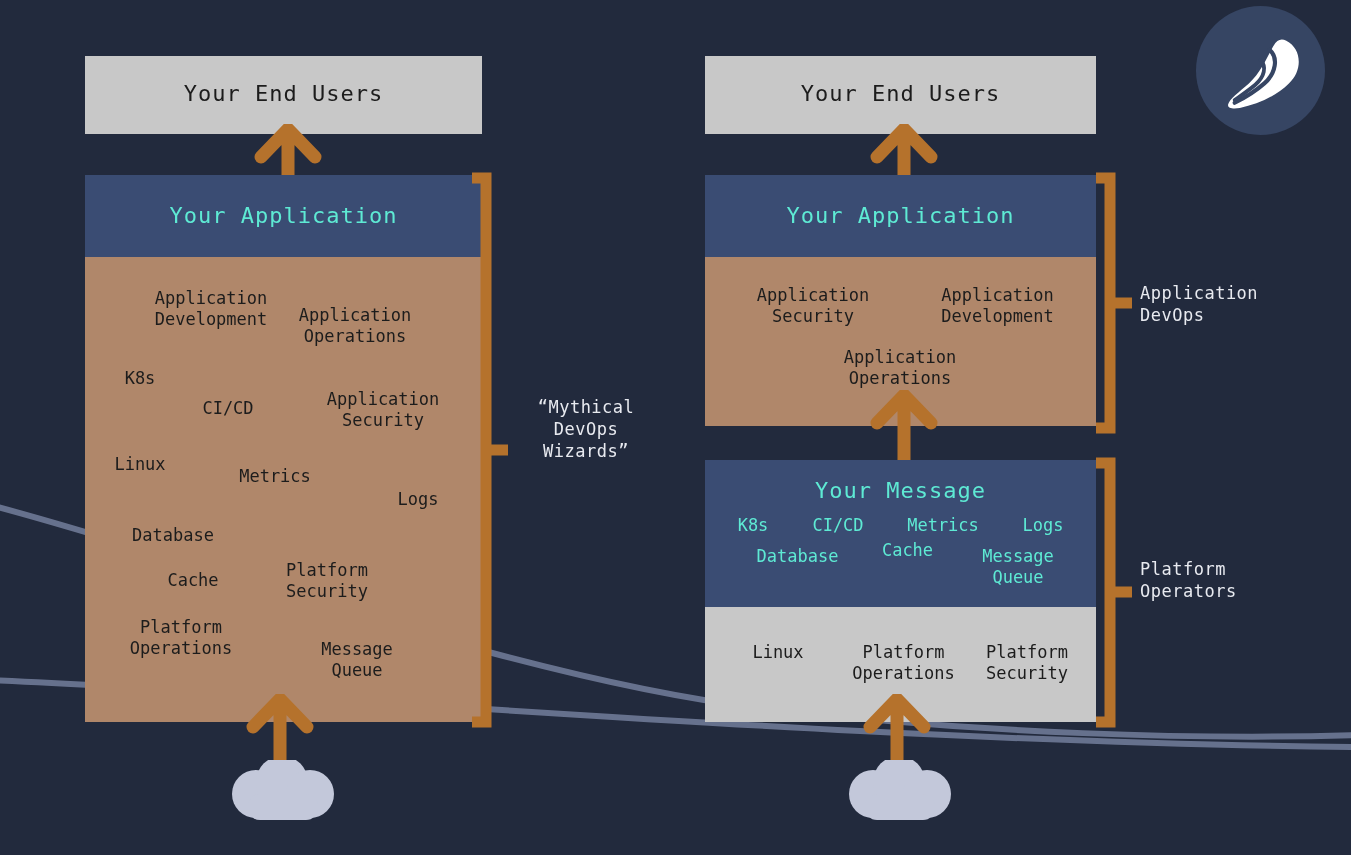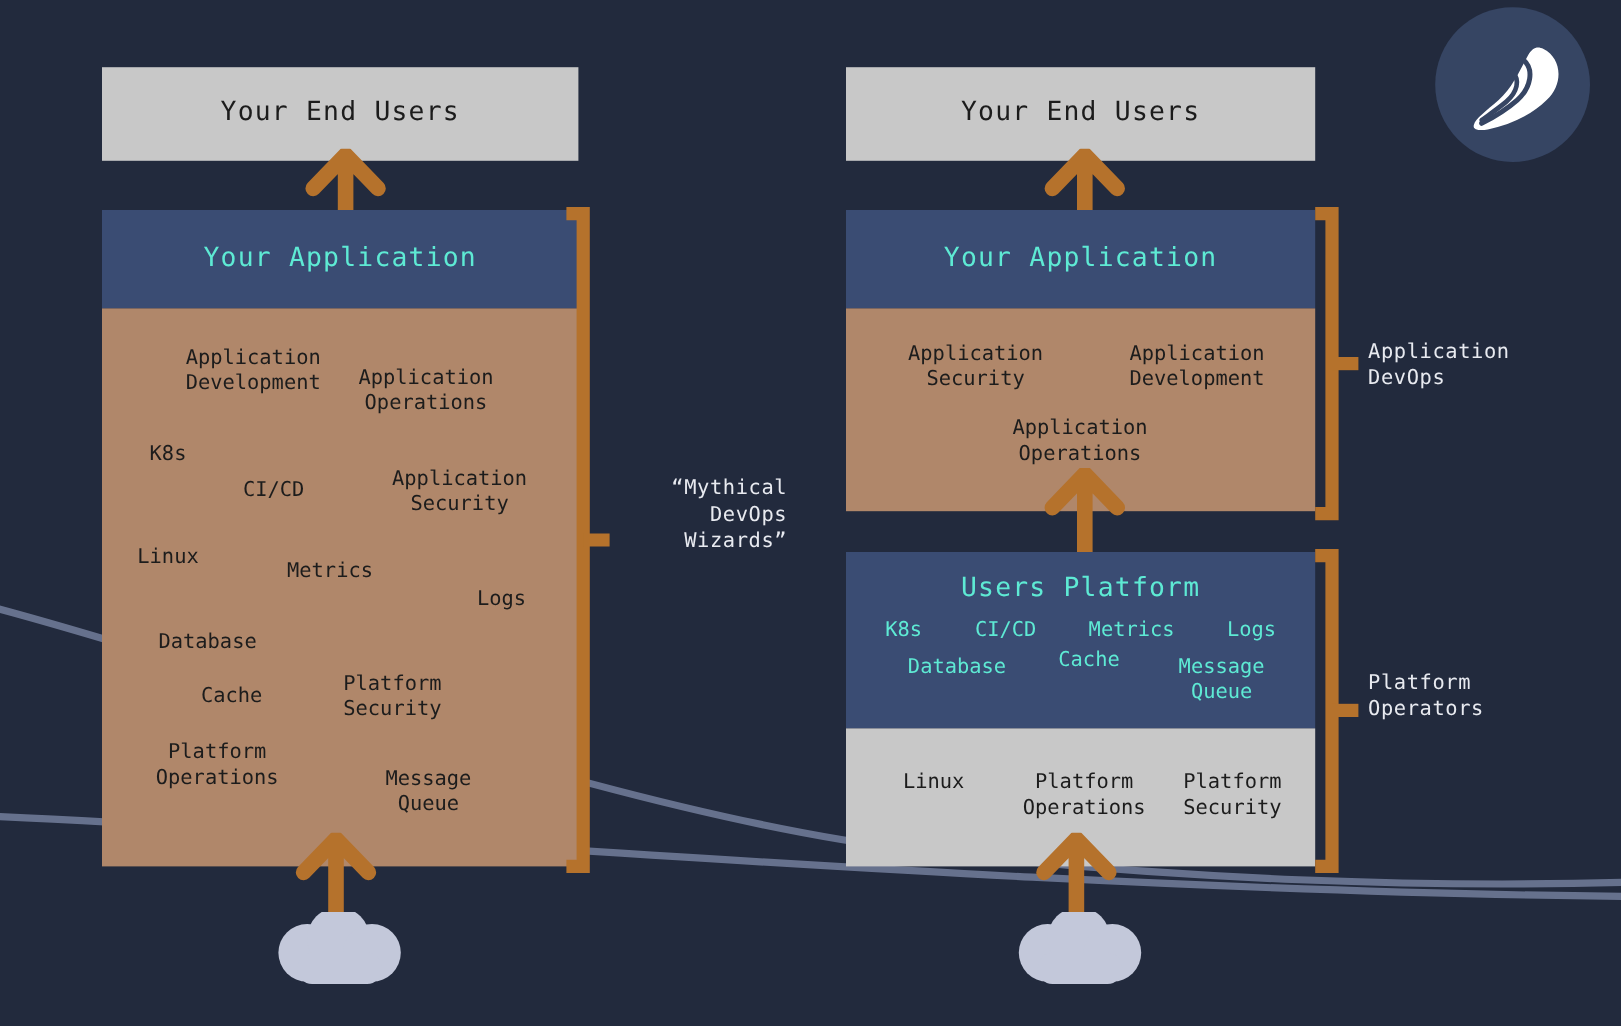--- a/index.html
+++ b/index.html
@@ -30,21 +30,21 @@
     line-height:1.22;
     white-space:pre-line;
   }
 
   
   .bracket{position:absolute;}
 
   .brlabel{
     position:absolute;
     color:#e8eaf0;
-    text-align:right;
+    text-align:center;
     line-height:1.3;
     white-space:pre-line;
     letter-spacing:.5px;
   }
 
   .arrow{position:absolute;}
 
   .cloud{position:absolute;}
 
   .logo{
@@ -145,21 +145,21 @@
 Development</div>
     <div class="tag" style="left:105px;top:90px;width:180px;font-size:17px;">Application
 Operations</div>
   </div>
 
   <svg class="arrow" style="left:869px;top:390px;width:70px;height:72px;" viewBox="0 0 70 72">
     <path d="M35 5 L62 33 M35 5 L8 33 M35 6 L35 70" fill="none" stroke="#b5722c" stroke-width="13" stroke-linecap="round" stroke-linejoin="round"></path>
   </svg>
 
   <div class="box blue" style="left:705px;top:460px;width:391px;height:147px;">
-    <div class="boxtitle" style="top:18px;font-size:22px;">Users Platform</div>
+    <div class="boxtitle" style="top:18px;font-size:22px;">Your Message</div>
     <div class="tag" style="left:8px;top:55px;width:80px;font-size:17px;">K8s</div>
     <div class="tag" style="left:88px;top:55px;width:90px;font-size:17px;">CI/CD</div>
     <div class="tag" style="left:183px;top:55px;width:110px;font-size:17px;">Metrics</div>
     <div class="tag" style="left:293px;top:55px;width:90px;font-size:17px;">Logs</div>
     <div class="tag" style="left:25px;top:86px;width:135px;font-size:17px;">Database</div>
     <div class="tag" style="left:155px;top:80px;width:95px;font-size:17px;">Cache</div>
     <div class="tag" style="left:248px;top:86px;width:130px;font-size:17px;">Message
 Queue</div>
   </div>
 

